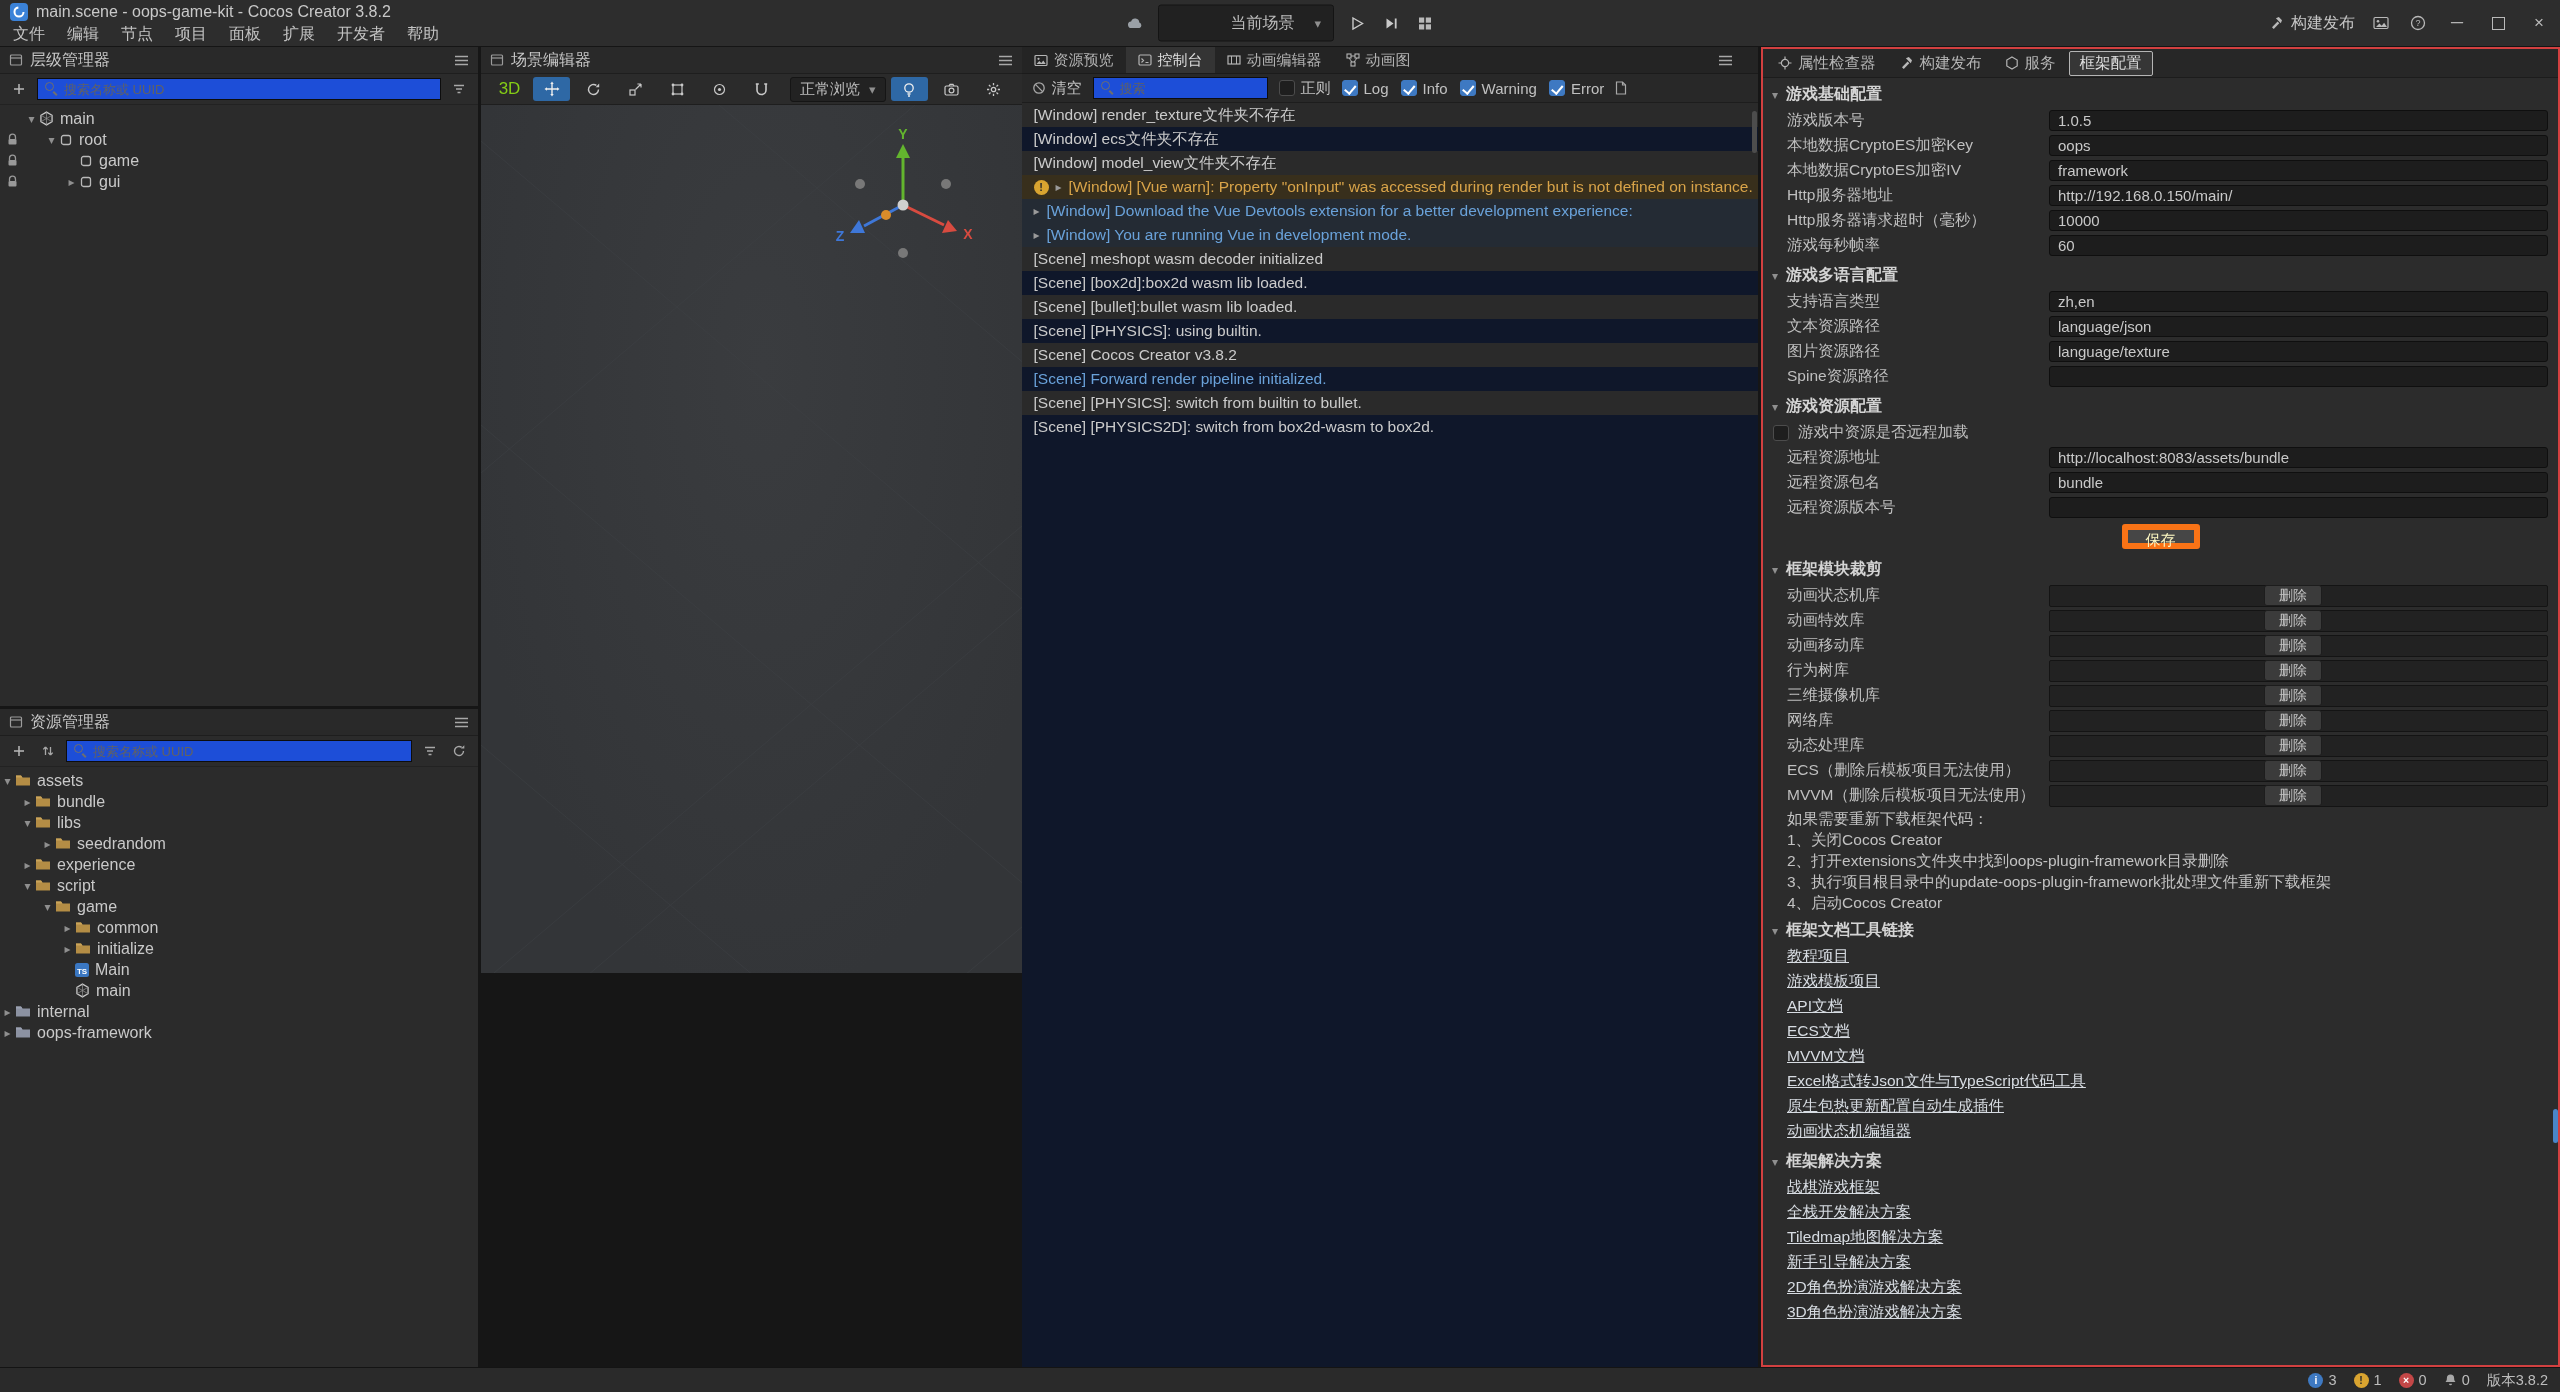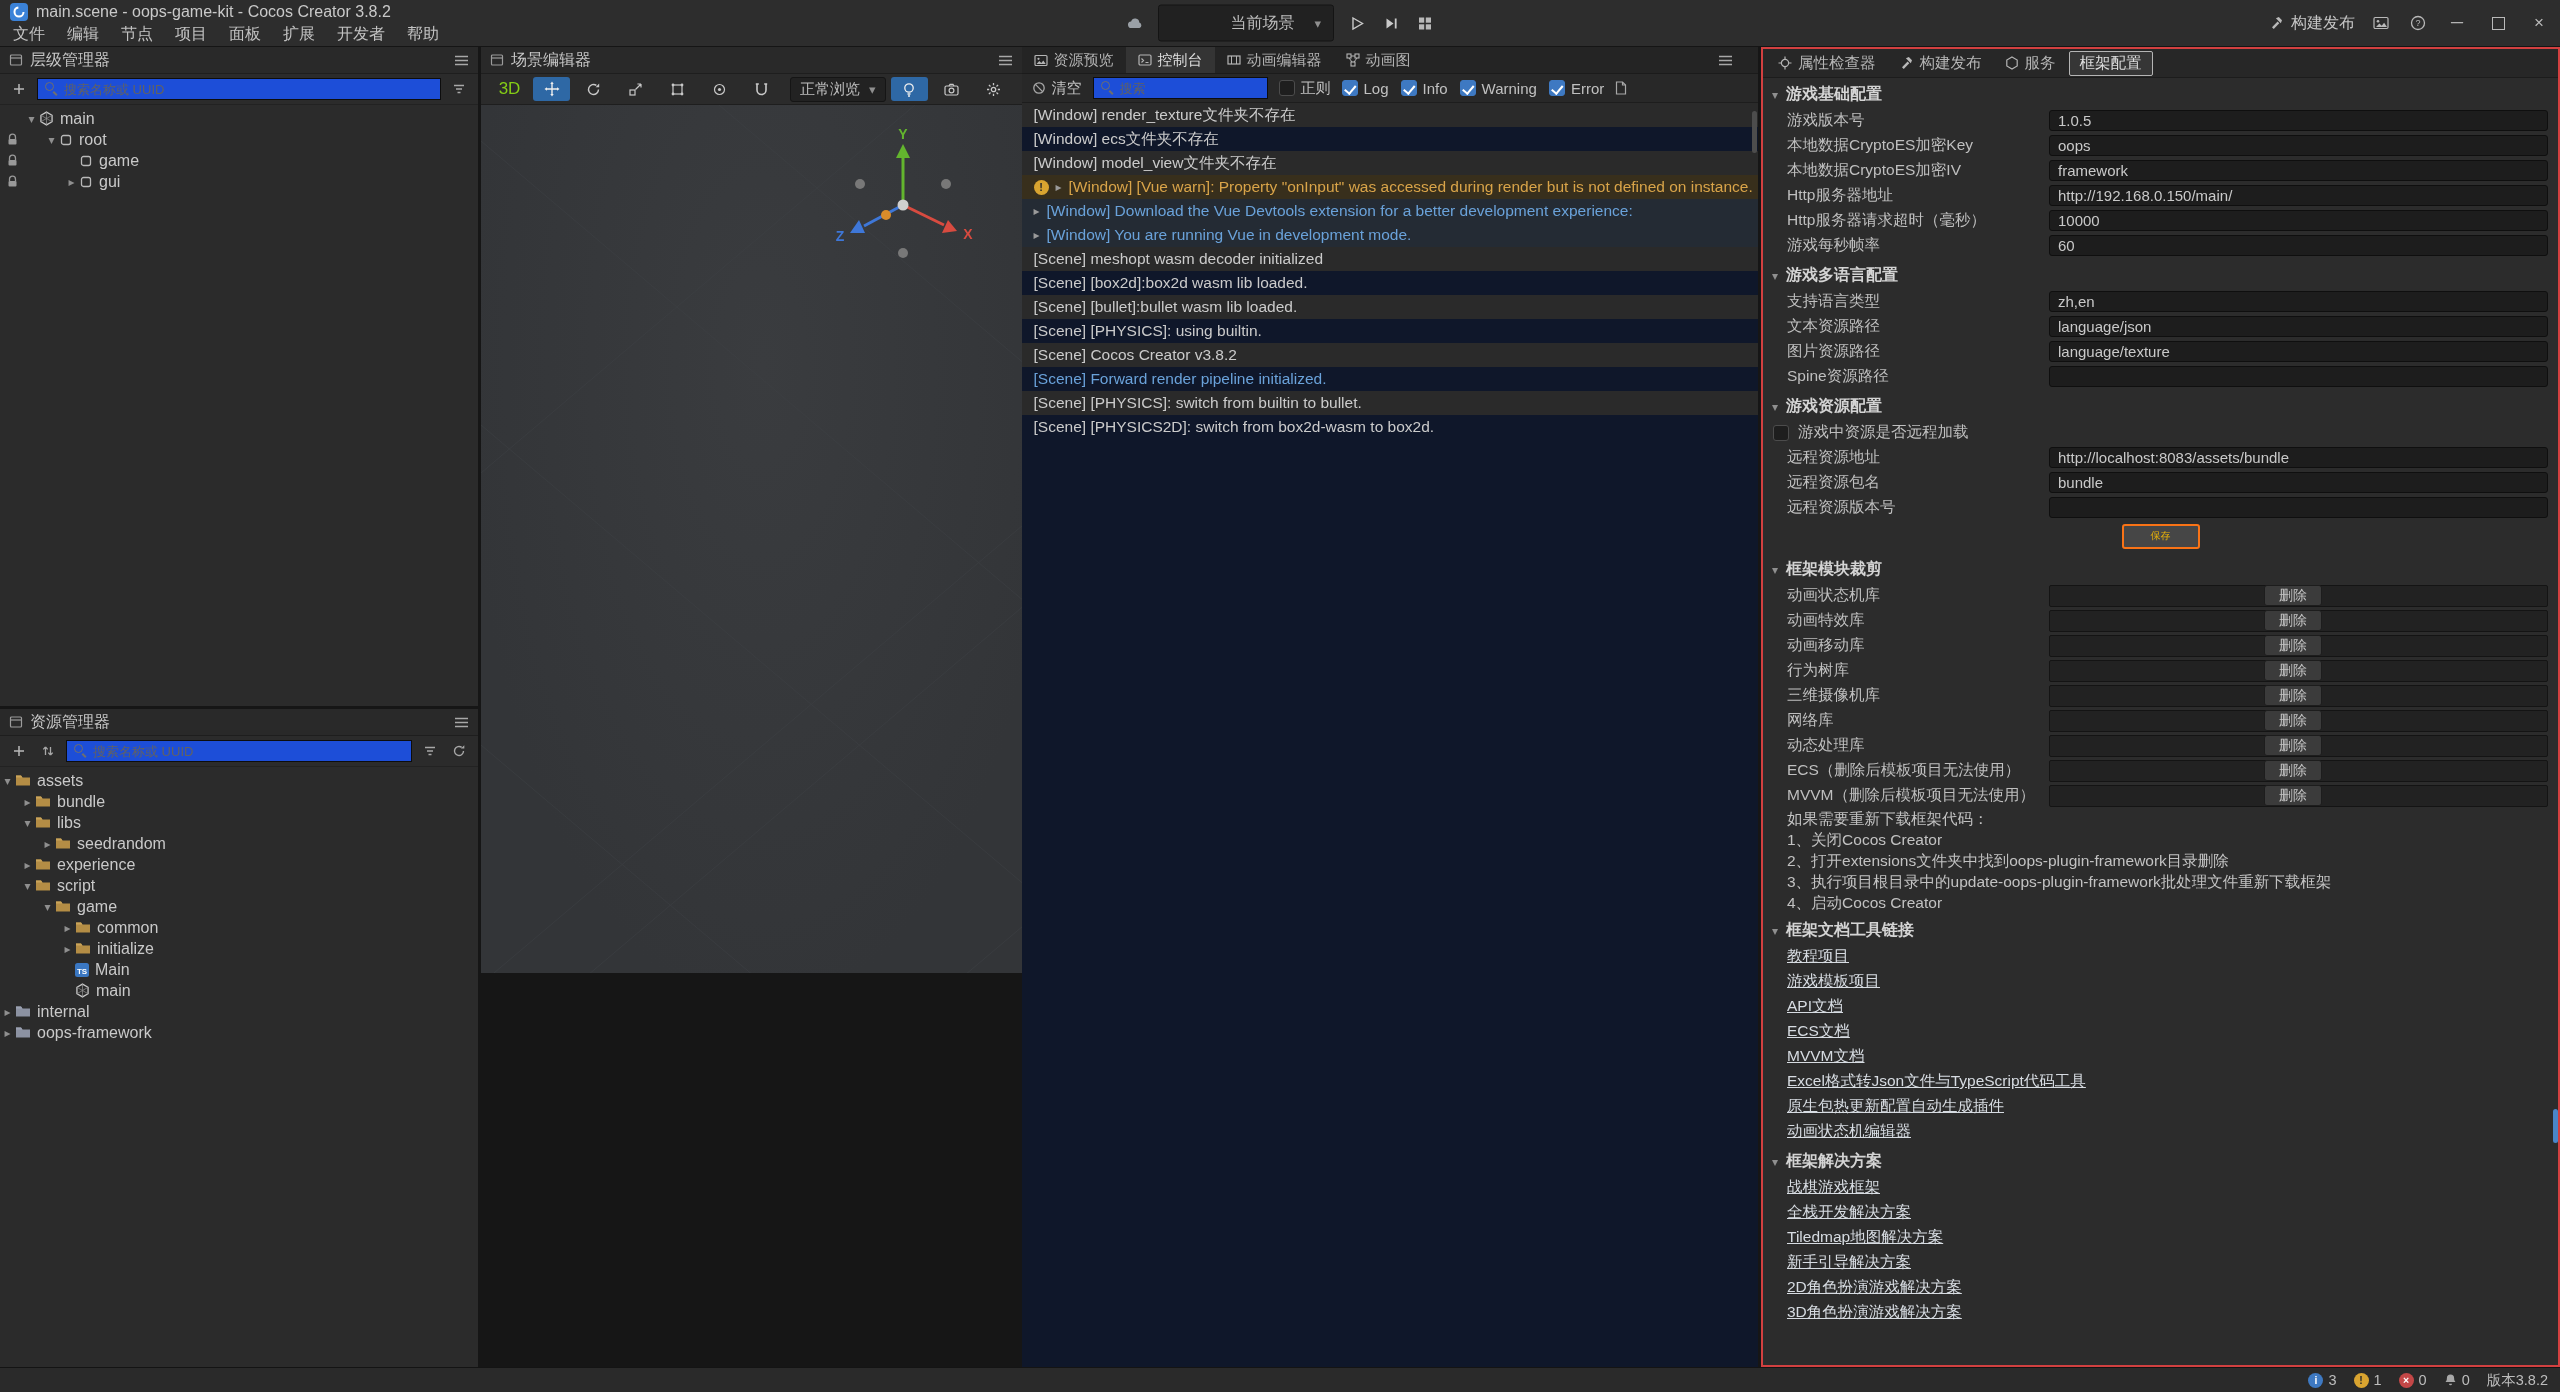--- a/index.html
+++ b/index.html
@@ -109,22 +109,22 @@
   .prop-row{height:25px;display:flex;align-items:center;padding:0 10px 0 24px}
   .prop-label{width:262px;flex:none;font-size:15.5px;color:#bfbfbf;white-space:nowrap;overflow:hidden}
   .prop-input{flex:1;min-width:0;height:21px;background:#1d1d1d;border:1px solid #0f0f0f;border-radius:3px;
       color:#c9c9c9;font-size:15px;padding:0 8px;font-family:inherit;outline:none;box-sizing:border-box}
   .cbrow{padding-left:10px;gap:9px}
   .cb-label{font-size:15.5px;color:#bfbfbf}
   .module-strip{flex:1;height:20px;background:#222;border:1px solid #141414;border-radius:2px;position:relative}
   .del-btn{position:absolute;left:214px;top:-1px;height:21px;width:58px;background:#3b3b3b;
       border:1px solid #1d1d1d;border-radius:3px;color:#c6c6c6;font-size:14px;font-family:inherit}
   .save-row{height:32px;display:flex;align-items:center;justify-content:center}
-  .save-btn{width:78px;height:25px;background:#464646;border:2px solid #f97316;border-radius:3px;
-      color:#eab308;font-size:10px;font-family:inherit}
+  .save-btn{width:78px;height:25px;background:#464646;border:6px solid #f97316;border-radius:3px;
+      color:#fef9c3;font-size:15px;font-family:inherit}
   .note-line{padding-left:24px;height:21px;line-height:21px;font-size:15.5px;color:#c2c2c2;white-space:nowrap;overflow:hidden}
   .link-line{padding-left:24px;height:25px;display:flex;align-items:center}
   .ilink{font-size:15.5px;color:#d7dce2;text-decoration:underline;white-space:nowrap;cursor:pointer}
   .iscroll{position:absolute;right:0;top:1060px;width:5px;height:34px;background:#4a86c8;border-radius:3px}
 
   
   .statusbar{flex:none;height:24px;background:#2a2a2a;border-top:1px solid #141414;display:flex;
       align-items:center;justify-content:flex-end;gap:17px;padding:0 12px;font-size:14.5px;color:#bdbdbd}
   .sb-item{display:flex;align-items:center;gap:5px}
   .sb-dot{width:15px;height:15px;border-radius:50%;display:inline-flex;align-items:center;justify-content:center;

